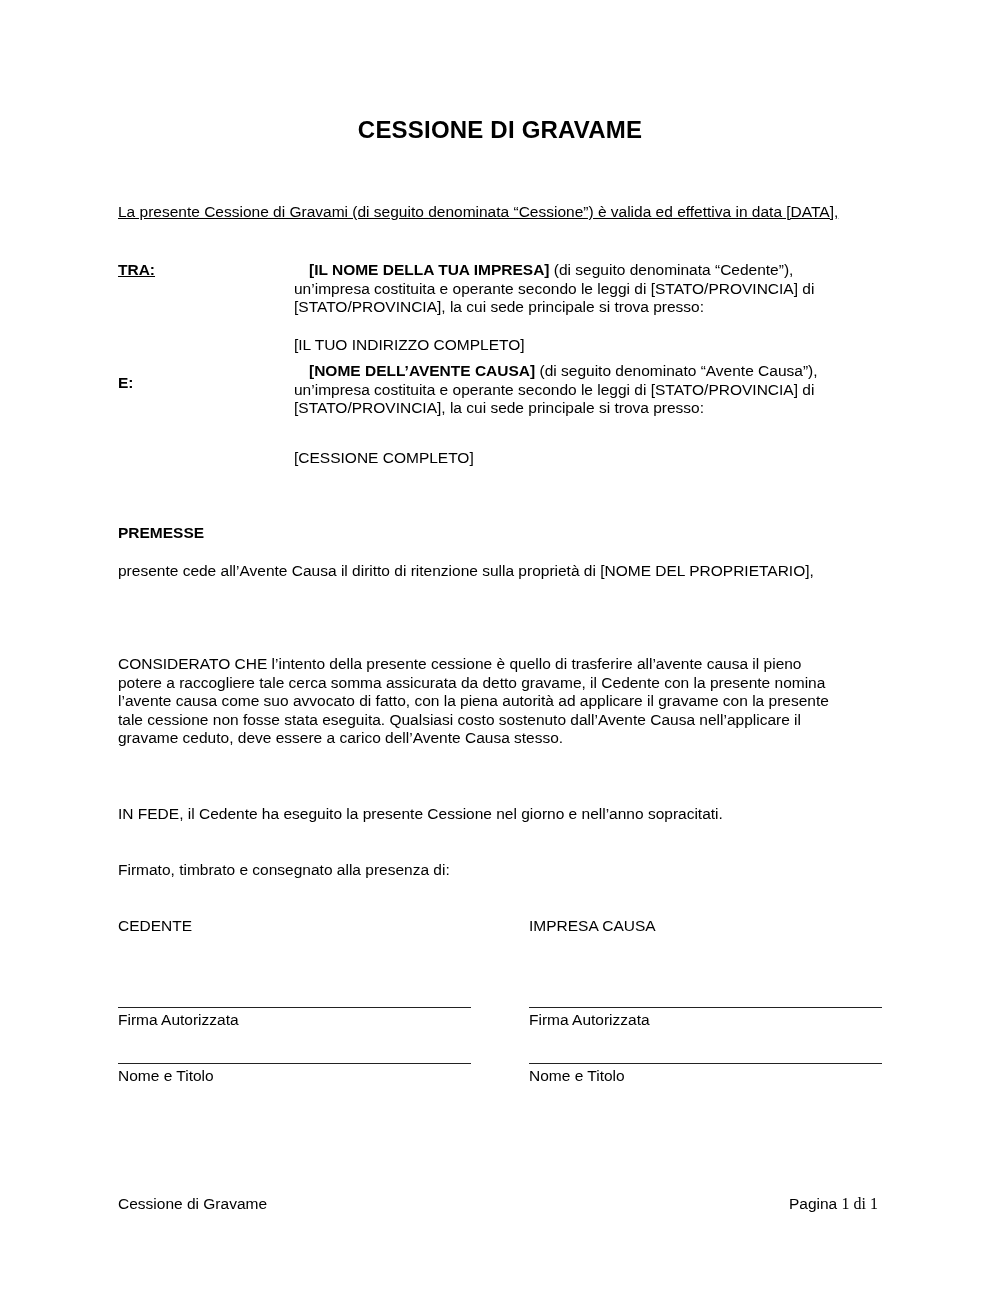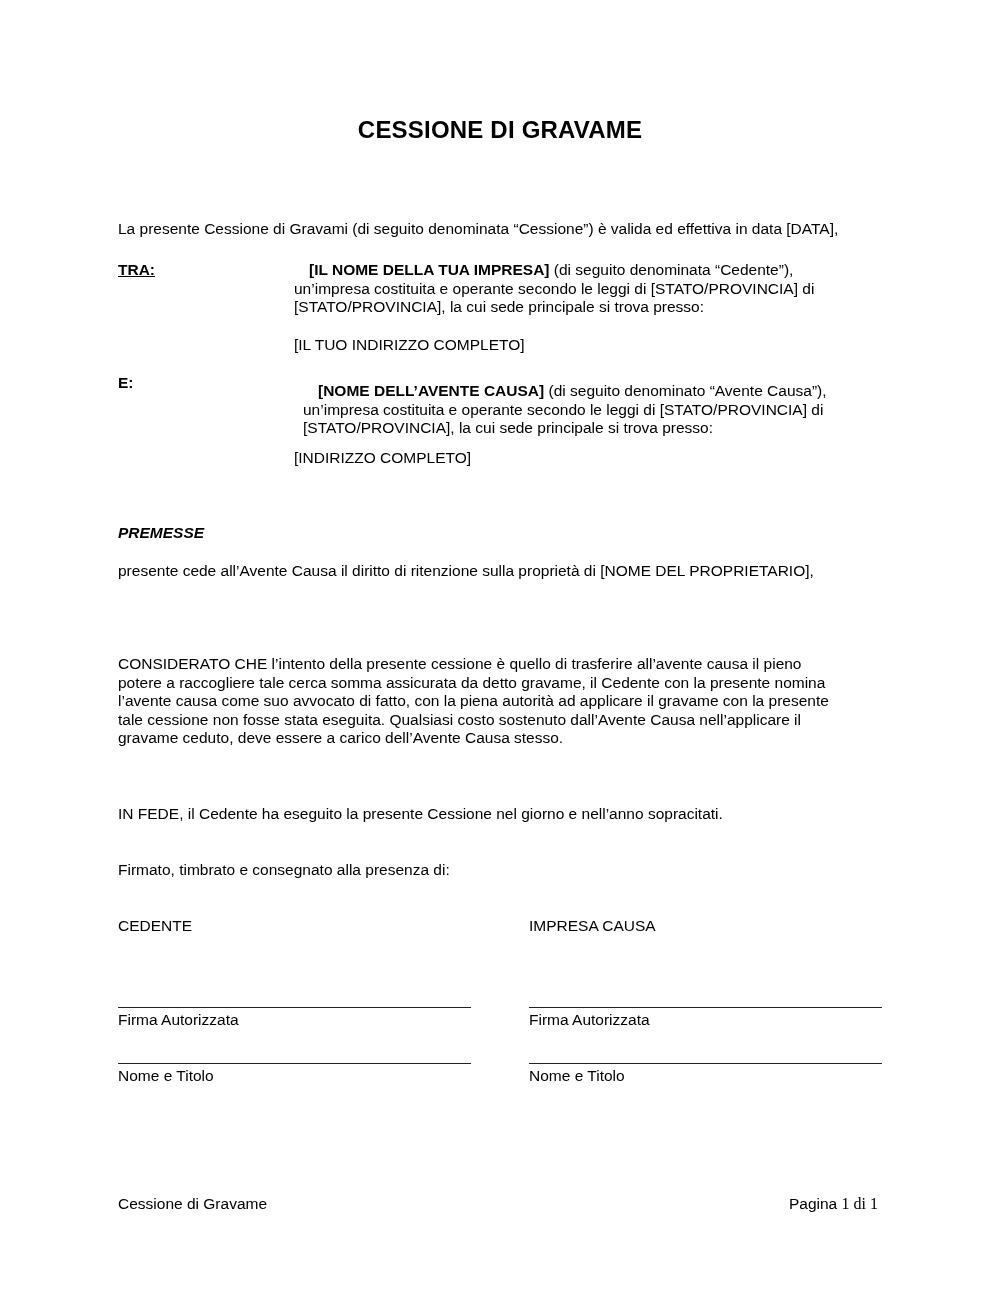--- a/index.html
+++ b/index.html
@@ -9,46 +9,46 @@
   }
   .abs { position: absolute; }
   .title {
     left: 0; width: 1000px; top: 116px; text-align: center;
     font-size: 24px; font-weight: bold; letter-spacing: 0.2px;
   }
   .p { left: 118px; width: 770px; line-height: 18.6px; }
   .label { font-weight: bold; left: 118px; }
   .party { left: 294px; width: 590px; line-height: 18.6px; }
   .bold { font-weight: bold; padding-left: 15px; }
-  .heading { font-weight: bold; left: 118px; font-style: italic; }
+  .heading { font-weight: bold; left: 118px; }
   .line { height: 0; border-top: 1.5px solid #222; width: 353px; }
   .footer-right .num { font-family: "Liberation Serif", serif; font-size: 16px; }
 </style>
 </head>
 <body>
 
 <div class="abs title">CESSIONE DI GRAVAME</div>
 
-<div class="abs p" style="top:220px;">La presente Cessione di Gravami (di seguito denominata “Cessione”) è valida ed effettiva in data [DATA],</div>
+<div class="abs p" style="top:203px;text-decoration:underline;">La presente Cessione di Gravami (di seguito denominata “Cessione”) è valida ed effettiva in data [DATA],</div>
 
 <div class="abs label" style="top:261px;text-decoration:underline;">TRA:</div>
 <div class="abs party" style="top:261px;">
   <div><span class="bold">[IL NOME DELLA TUA IMPRESA]</span><span> (di seguito denominata “Cedente”),</span></div>
   <div>un’impresa costituita e operante secondo le leggi di [STATO/PROVINCIA] di</div>
   <div>[STATO/PROVINCIA], la cui sede principale si trova presso:</div>
 </div>
 <div class="abs party" style="top:336px;">[IL TUO INDIRIZZO COMPLETO]</div>
 
 <div class="abs label" style="top:374px;">E:</div>
-<div class="abs party" style="top:382px;margin-left:9px;">
+<div class="abs party" style="top:362px;">
   <div><span class="bold">[NOME DELL’AVENTE CAUSA]</span><span> (di seguito denominato “Avente Causa”),</span></div>
   <div>un’impresa costituita e operante secondo le leggi di [STATO/PROVINCIA] di</div>
   <div>[STATO/PROVINCIA], la cui sede principale si trova presso:</div>
 </div>
-<div class="abs party" style="top:449px;">[INDIRIZZO COMPLETO]</div>
+<div class="abs party" style="top:449px;">[CESSIONE COMPLETO]</div>
 
 <div class="abs heading" style="top:524px;">PREMESSE</div>
 <div class="abs p" style="top:562px;">
   <div>presente cede all’Avente Causa il diritto di ritenzione sulla proprietà di [NOME DEL PROPRIETARIO],</div>
 </div>
 
 <div class="abs p" style="top:655px;">
   <div>CONSIDERATO CHE l’intento della presente cessione è quello di trasferire all’avente causa il pieno</div>
   <div>potere a raccogliere tale cerca somma assicurata da detto gravame, il Cedente con la presente nomina</div>
   <div>l’avente causa come suo avvocato di fatto, con la piena autorità ad applicare il gravame con la presente</div>

